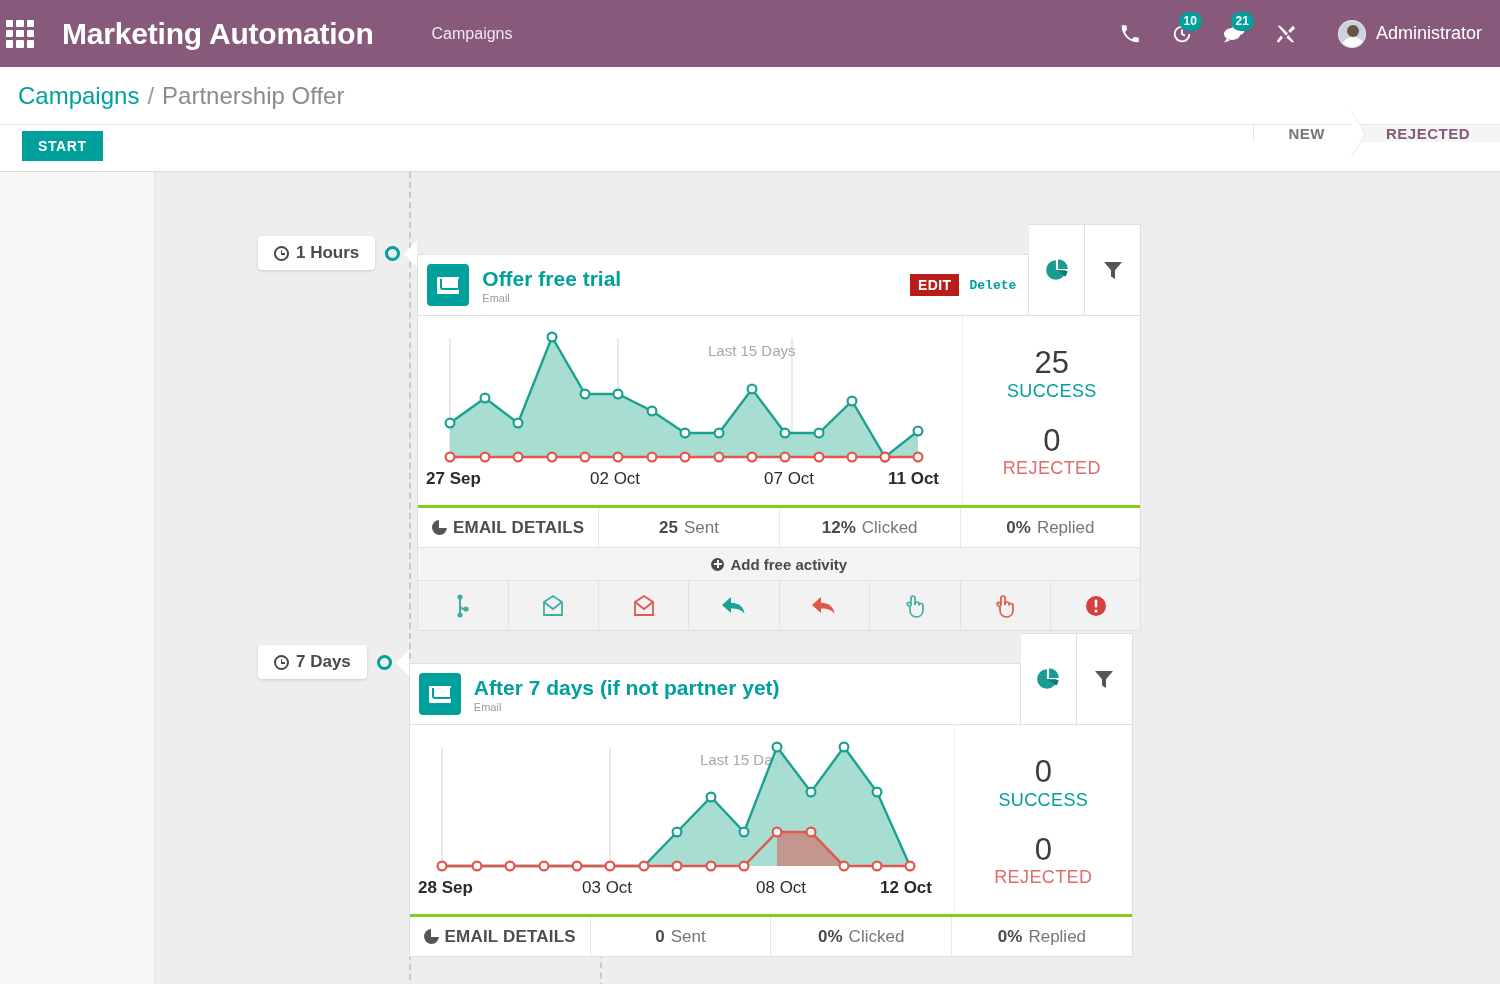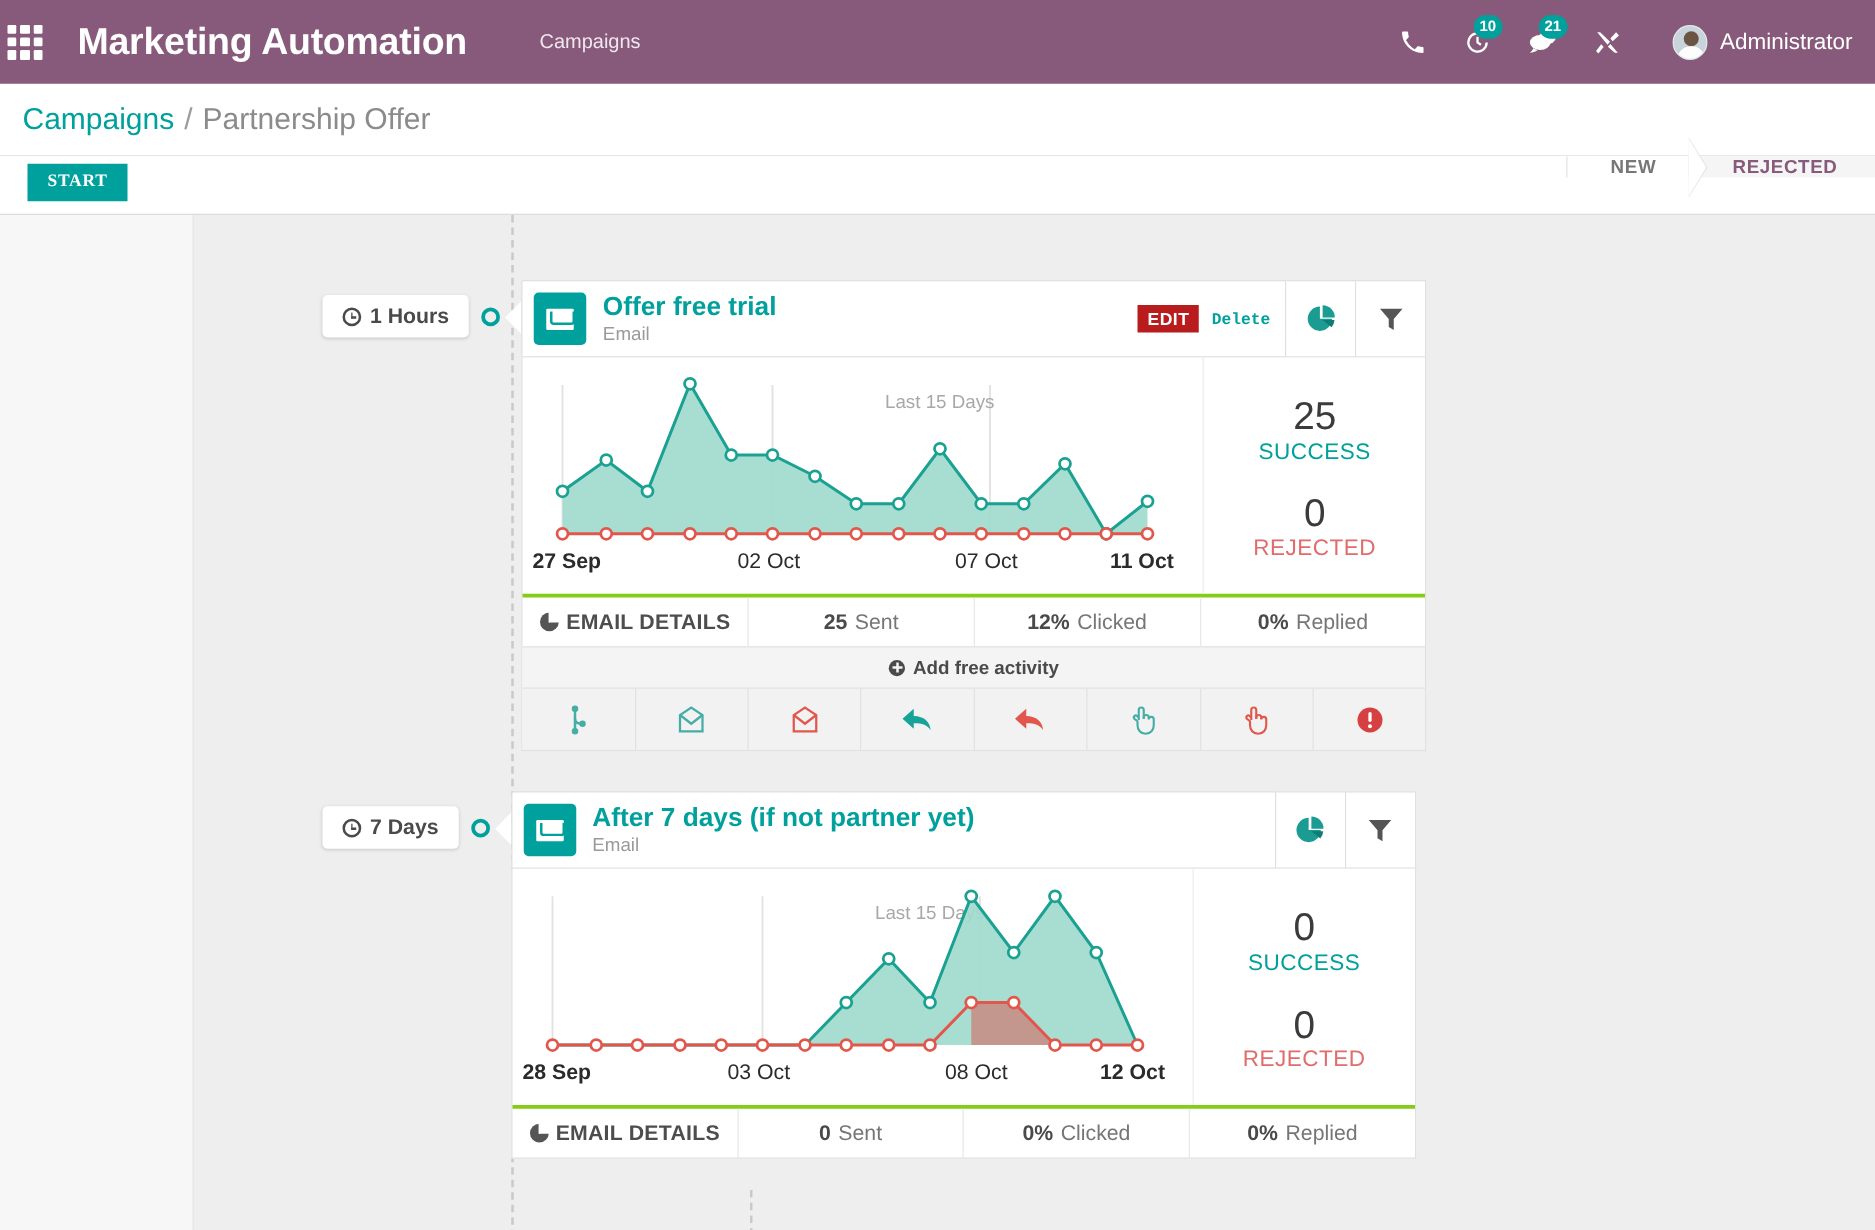--- a/index.html
+++ b/index.html
@@ -74,21 +74,21 @@
   
   .statusbar {
     height: 47px; display: flex; align-items: stretch;
     background: #fff; border-bottom: 1px solid #dcdcdc;
     position: relative;
   }
   .start-btn {
     background: #00A09D; color: #fff; border: none;
     font-size: 14px; font-weight: bold; letter-spacing: 0.6px;
     padding: 0 16px; height: 30px; margin: 6px 0 0 22px;
-    cursor: pointer; align-self: flex-start; font-family: Liberation Serif, serif;
+    cursor: pointer; align-self: flex-start;
   }
   .statuses { margin-left: auto; display: flex; align-items: flex-start; }
   .stage {
     position: relative; display: flex; align-items: center;
     padding: 0 26px 0 34px;
     font-size: 15px; font-weight: bold; letter-spacing: 0.5px;
     color: #777777; background: #fff;
     border-left: 1px solid #e4e4e4;
   }
   .stage:after {
@@ -149,39 +149,40 @@
     border-right: 13px solid #ffffff; flex: none;
   }
 
   
   .card-wrap { display: flex; flex-direction: column; }
   .card-head-row { display: flex; align-items: stretch; }
   .card-head {
     width: 612px; background: #fff; border: 1px solid #e0e0e0;
     display: flex; align-items: center; padding: 9px 12px 9px 9px;
     border-radius: 2px 0 0 0;
+    margin-top: 30px;
   }
   .mail-badge {
     width: 42px; height: 42px; background: #00A09D; border-radius: 4px;
     display: flex; align-items: center; justify-content: center; flex: none;
   }
   .env {
     width: 22px; height: 17px; background: #fff; border-radius: 1px; position: relative;
   }
   .env:after {
     content:""; position:absolute; left:3px; top:2px;
     width: 16px; height: 9px;
     border-left: 2px solid #00A09D; border-right: 2px solid #00A09D;
     border-bottom: 2px solid #00A09D;
     transform: skewX(0deg);
     border-radius: 0 0 3px 3px;
   }
   .card-titles { margin-left: 13px; flex: 1; min-width: 0;}
   .card-title { font-size: 21px; font-weight: bold; color: #00A09D; white-space: nowrap; }
-  .card-sub { font-size: 15px; color: #9a9a9a; margin-top: 1px; }
+  .card-sub { font-size: 11px; color: #9a9a9a; margin-top: 1px; }
   .head-actions { display: flex; align-items: center; gap: 10px; }
   .edit-btn {
     background: #b91c1c; color: #fff; font-size: 14px; font-weight: bold;
     padding: 3px 8px; letter-spacing: 0.4px; cursor: pointer; border: none;
   }
   .del-btn { color: #00A09D; font-size: 13px; font-weight: bold; cursor: pointer; font-family: Liberation Mono, monospace; }
   .icon-btn {
     width: 56px; background: #fff; border: 1px solid #e0e0e0; border-left: none;
     display: flex; align-items: center; justify-content: center; cursor: pointer;
   }

